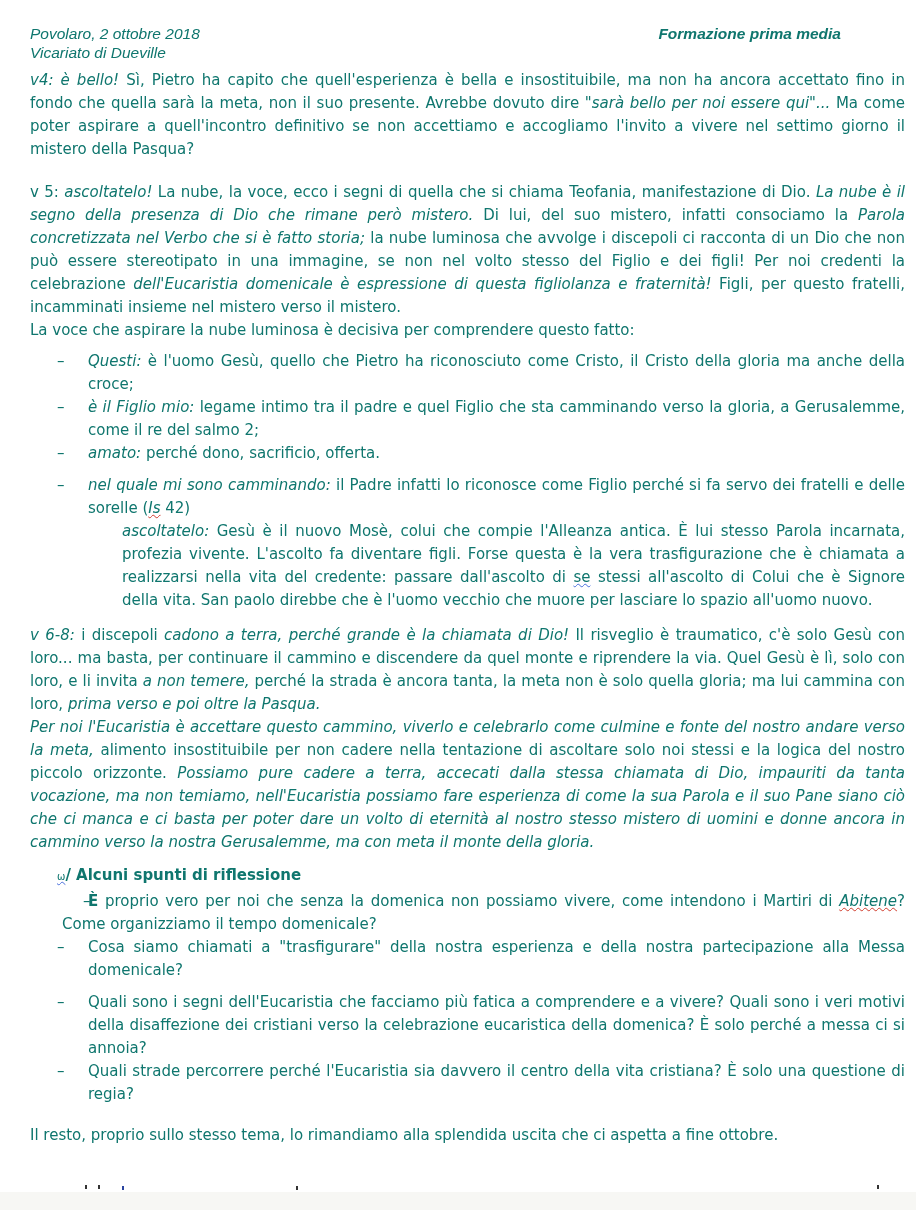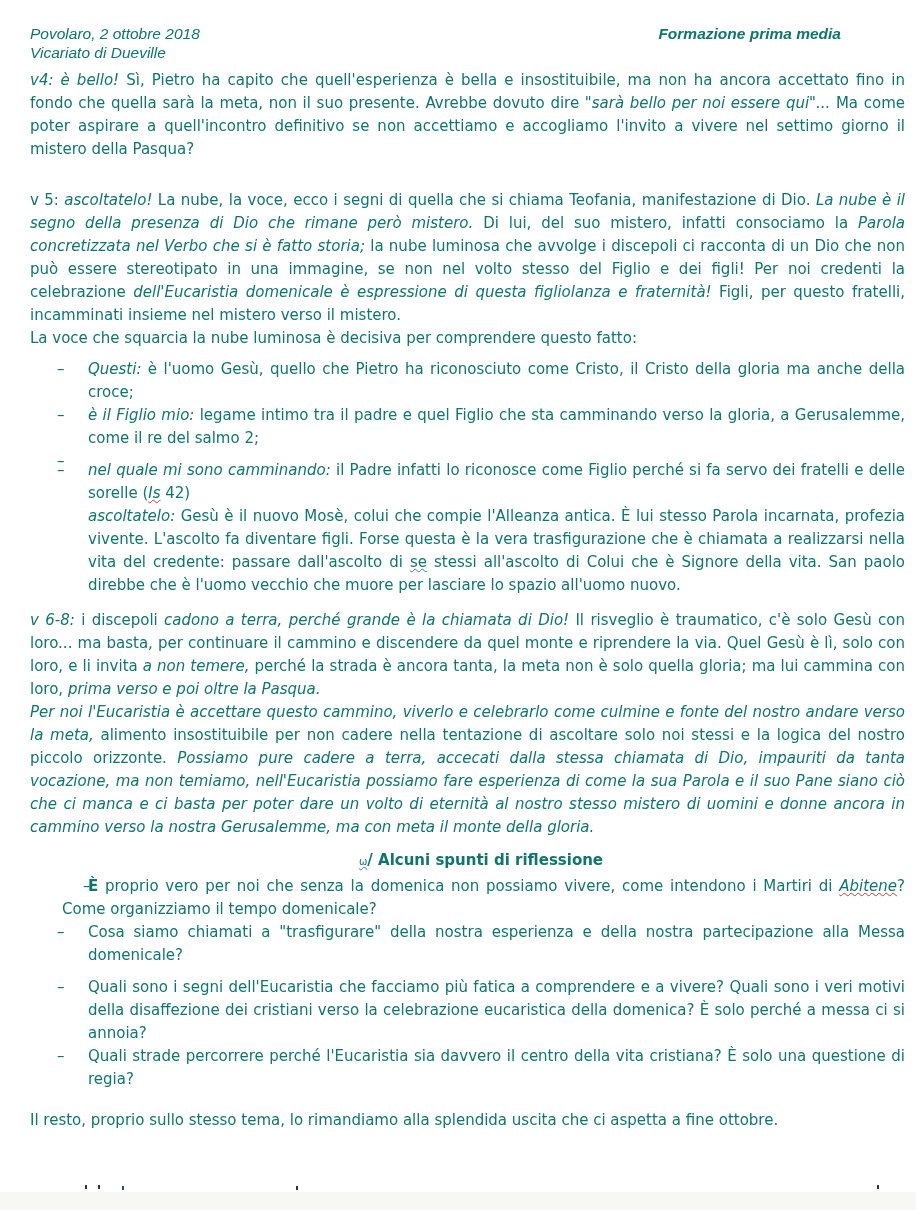--- a/index.html
+++ b/index.html
@@ -14,32 +14,32 @@
   }
   .content{padding:24px 11px 0 30px;}
   .doc-header{
     display:flex;justify-content:space-between;align-items:flex-start;
     font-family:"Liberation Sans",sans-serif;
     font-style:italic;font-size:15.5px;line-height:19px;
   }
   .doc-header .right{padding-right:64px;font-weight:bold;}
   p{margin:0;text-align:justify;}
   .p-v4{margin-top:7px;}
-  .p-v5{margin-top:28px;}
+  .p-v5{margin-top:20px;}
   .list{margin-top:8px;}
   .li{position:relative;padding-left:58px;text-align:justify;}
   .li .marker{position:absolute;left:27px;top:0;font-style:normal;}
   .li-gap{margin-top:9px;}
   .li-outdent{padding-left:32px;text-indent:26px;}
   .li-outdent .marker{left:27px;}
-  .p-indent{margin-left:58px;}
+  .p-indent{margin-left:92px;}
   .p-v68{margin-top:12px;}
   .heading{
     margin-top:10px;margin-left:27px;
-    font-weight:bold;text-align:center;
+    font-weight:bold;text-align:left;
   }
   .list2{margin-top:2px;}
   .p-final{margin-top:18px;}
   
   .i{font-style:italic;}
   .b{font-weight:bold;}
   .wr{text-decoration:underline wavy #d03c2e 1px;text-decoration-skip-ink:none;font-style:italic;}
   .wb{text-decoration:underline wavy #4a6fdc 1px;text-decoration-skip-ink:none;}
   .sym{font-size:10px;font-weight:normal;letter-spacing:0;}
   
@@ -62,33 +62,34 @@
       <div class="left">
         <div>Povolaro, 2 ottobre 2018</div>
         <div>Vicariato di Dueville</div>
       </div>
       <div class="right">Formazione prima media</div>
     </div>
 
     <p class="p-v4"><span class="i">v4: è bello! </span><span>Sì, Pietro ha capito che quell'esperienza è bella e insostituibile, ma non ha ancora accettato fino in fondo che quella sarà la meta, non il suo presente. Avrebbe dovuto dire </span><span class="i">"sarà bello per noi essere qui"...</span><span> Ma come poter aspirare a quell'incontro definitivo se non accettiamo e accogliamo l'invito a vivere nel settimo giorno il mistero della Pasqua?</span></p>
 
     <p class="p-v5"><span>v 5: </span><span class="i">ascoltatelo! </span><span>La nube, la voce, ecco i segni di quella che si chiama Teofania, manifestazione di Dio. </span><span class="i">La nube è il segno della presenza di Dio che rimane però mistero.</span><span> Di lui, del suo mistero, infatti consociamo la </span><span class="i">Parola concretizzata nel Verbo che si è fatto storia;</span><span> la nube luminosa che avvolge i discepoli ci racconta di un Dio che non può essere stereotipato in una immagine, se non nel volto stesso del Figlio e dei figli! Per noi credenti la celebrazione </span><span class="i">dell'Eucaristia domenicale è espressione di questa figliolanza e fraternità!</span><span> Figli, per questo fratelli, incamminati insieme nel mistero verso il mistero.</span></p>
-    <p><span>La voce che squarcia la nube luminosa è decisiva per comprendere questo fatto:</span></p>
+    <p><span>La voce che aspirare la nube luminosa è decisiva per comprendere questo fatto:</span></p>
 
     <div class="list">
       <div class="li">
         <span class="marker">–</span>
         <span><span class="i">Questi:</span><span> è l'uomo Gesù, quello che Pietro ha riconosciuto come Cristo, il Cristo della gloria ma anche della croce;</span></span>
       </div>
       <div class="li">
         <span class="marker">–</span>
         <span><span class="i">è il Figlio mio:</span><span> legame intimo tra il padre e quel Figlio che sta camminando verso la gloria, a Gerusalemme, come il re del salmo 2;</span></span>
       </div>
       <div class="li">
         <span class="marker">–</span>
+        <span><span class="i">amato:</span><span> perché dono, sacrificio, offerta.</span></span>
       </div>
       <div class="li li-gap">
         <span class="marker">–</span>
         <span><span class="i">nel quale mi sono camminando:</span><span> il Padre infatti lo riconosce come Figlio perché si fa servo dei fratelli e delle sorelle (</span><span class="wr">Is</span><span> 42)</span></span>
       </div>
     </div>
 
     <p class="p-indent"><span class="i">ascoltatelo:</span><span> Gesù è il nuovo Mosè, colui che compie l'Alleanza antica. È lui stesso Parola incarnata, profezia vivente. L'ascolto fa diventare figli. Forse questa è la vera trasfigurazione che è chiamata a realizzarsi nella vita del credente: passare dall'ascolto di </span><span class="wb">se</span><span> stessi all'ascolto di Colui che è Signore della vita. San paolo direbbe che è l'uomo vecchio che muore per lasciare lo spazio all'uomo nuovo.</span></p>
 
     <p class="p-v68"><span class="i">v 6-8:</span><span> i discepoli </span><span class="i">cadono a terra, perché grande è la chiamata di Dio!</span><span> Il risveglio è traumatico, c'è solo Gesù con loro... ma basta, per continuare il cammino e discendere da quel monte e riprendere la via. Quel Gesù è lì, solo con loro, e li invita </span><span class="i">a non temere,</span><span> perché la strada è ancora tanta, la meta non è solo quella gloria; ma lui cammina con loro, </span><span class="i">prima verso e poi oltre la Pasqua.</span></p>

